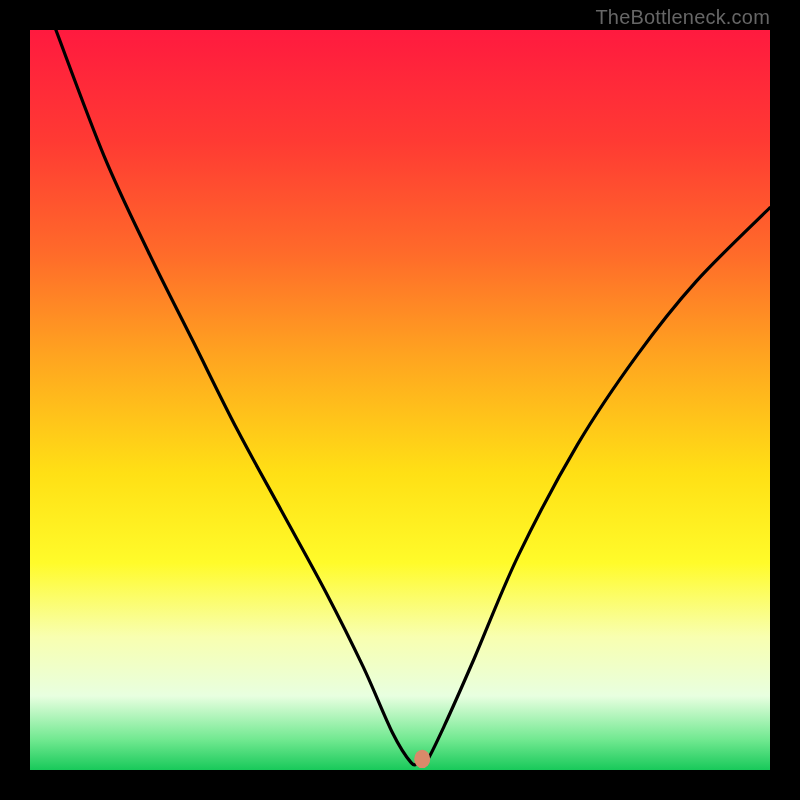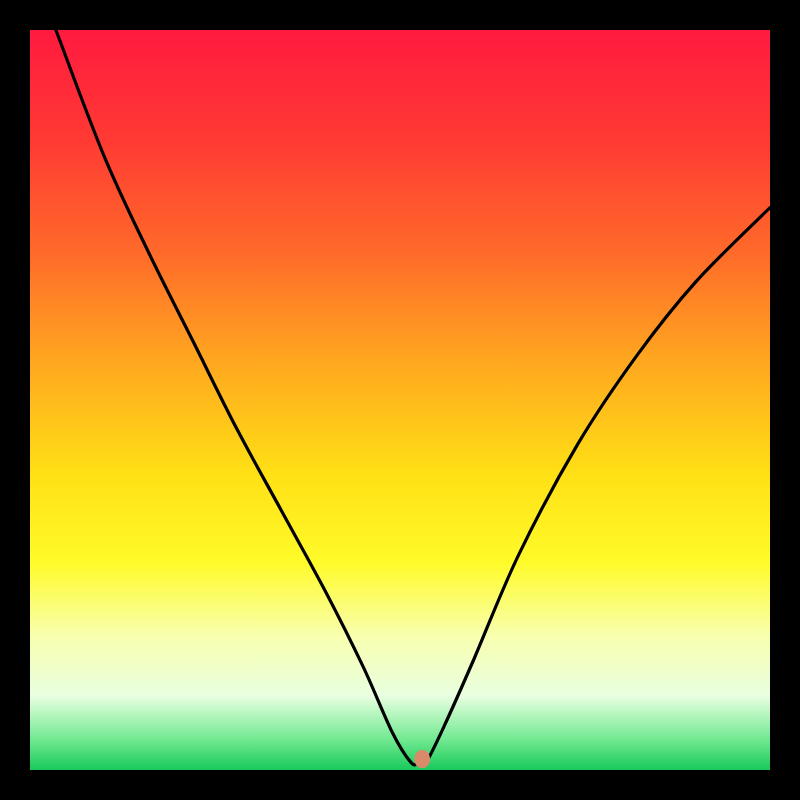--- a/index.html
+++ b/index.html
@@ -34,20 +34,21 @@
     letter-spacing: 0.2px;
   }
   svg {
     display: block;
   }
 </style>
 </head>
 <body>
 
 <div class="container">
+  <div class="watermark">TheBottleneck.com</div>
   <div class="plot-area">
     <svg id="chart-svg" width="740" height="740" viewBox="0 0 740 740">
         <defs>
           <linearGradient id="bg-grad" x1="0" y1="0" x2="0" y2="1">
             <stop offset="0%" stop-color="#ff1a3f"></stop>
             <stop offset="15%" stop-color="#ff3a33"></stop>
             <stop offset="30%" stop-color="#ff6a2a"></stop>
             <stop offset="45%" stop-color="#ffa81f"></stop>
             <stop offset="60%" stop-color="#ffe015"></stop>
             <stop offset="72%" stop-color="#fffb2a"></stop>

